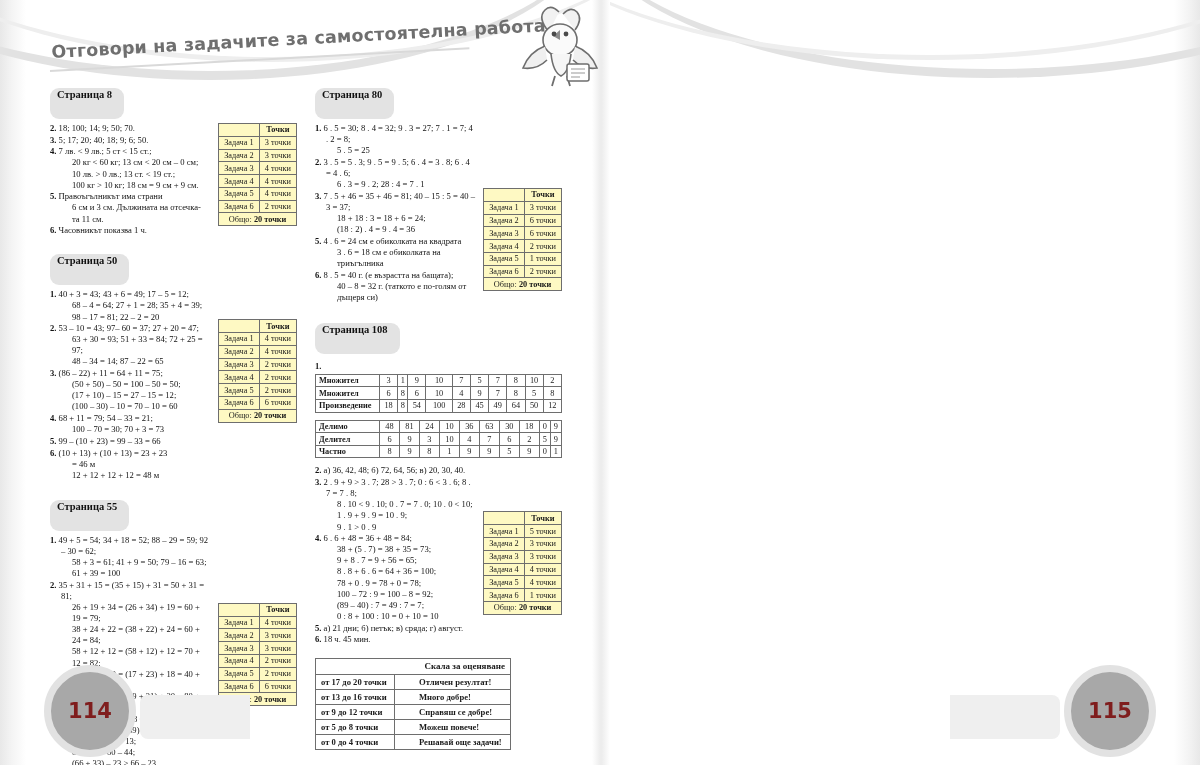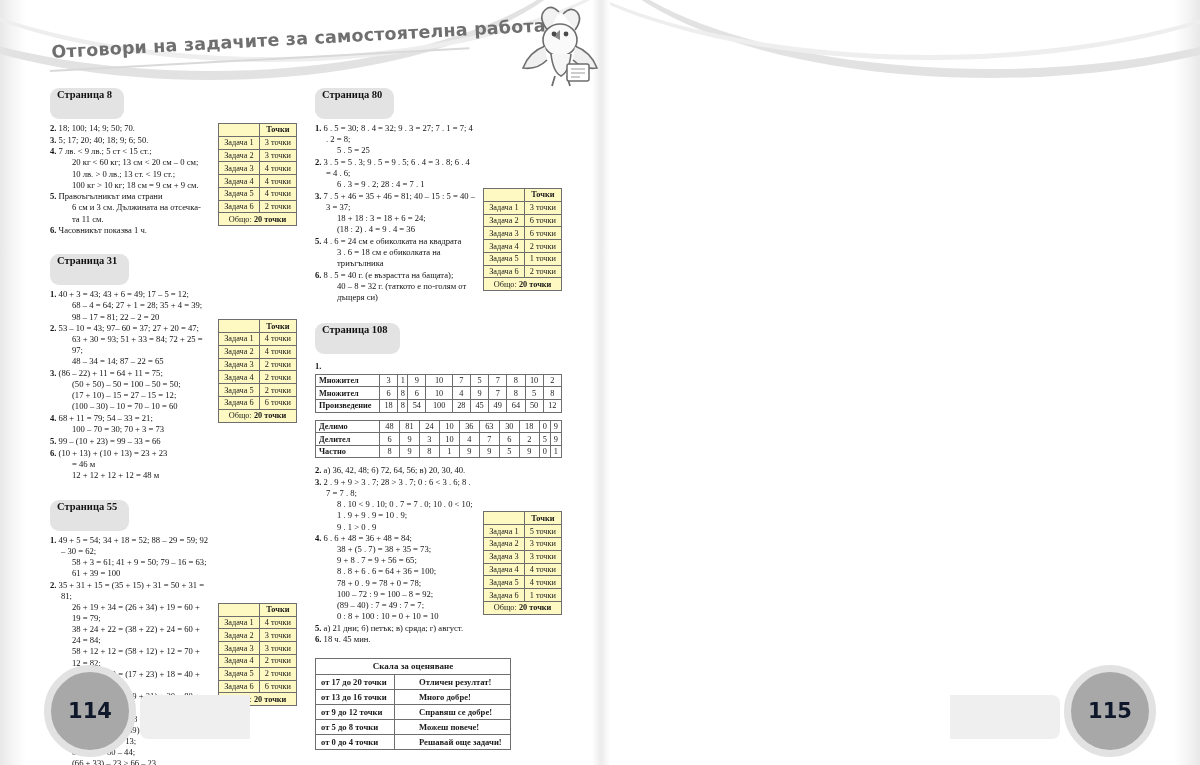--- a/index.html
+++ b/index.html
@@ -133,33 +133,33 @@
   }
 
   
   .scale-table {
     border-collapse:collapse; font-size:8.6px; width:196px; margin-top:7px;
   }
   .scale-table td, .scale-table th {
     border:1px solid #6e6e6e; padding:2.1px 5px;
   }
   .scale-table th {
-    text-align:center; font-weight:bold; font-size:9px;
+    text-align:right; font-weight:bold; font-size:9px;
   }
   .scale-table td.rng { font-weight:bold; white-space:nowrap; }
   .scale-table td.msg { font-weight:bold;padding-left:24px; }
 
   
   .pgnum {
     position:absolute; bottom:8px;
     width:92px; height:92px; border-radius:50%;
     background:#a8a8a8; border:7px solid #e2e2e2;
     display:flex; align-items:center; justify-content:center;
     font-family:"DejaVu Sans", sans-serif;
-    font-weight:bold; font-size:21px; color:#0f172a;
+    font-weight:bold; font-size:21px; color:#7f1d1d;
     z-index:5;
   }
   .pgnum-l { left:44px; }
   .pgnum-r { right:44px; }
   .pg-tab-l {
     position:absolute; left:140px; bottom:26px; width:110px; height:44px;
     background:#efefef; border-radius:8px 0 0 8px; z-index:4;
   }
   .pg-tab-r {
     position:absolute; right:140px; bottom:26px; width:110px; height:44px;
@@ -225,21 +225,21 @@
                 <li><span class="num">2. </span>18; 100; 14; 9; 50; 70.</li>
                 <li><span class="num">3. </span>5; 17; 20; 40; 18; 9; 6; 50.</li>
                 <li><span class="num">4. </span>7 лв. &lt; 9 лв.; 5 ст &lt; 15 ст.;<span class="cont">20 кг &lt; 60 кг; 13 см &lt; 20 см – 0 см;</span><span class="cont">10 лв. &gt; 0 лв.; 13 ст. &lt; 19 ст.;</span><span class="cont">100 кг &gt; 10 кг; 18 см = 9 см + 9 см.</span></li>
                 <li><span class="num">5. </span>Правоъгълникът има страни<span class="cont">6 см и 3 см. Дължината на отсечка-</span><span class="cont">та 11 см.</span></li>
                 <li><span class="num">6. </span>Часовникът показва 1 ч.</li>
               </ol>
           </div>
         </div>
 
         <div style="margin-top:8px">
-          <div class="page-head">Страница 31</div>
+          <div class="page-head">Страница 50</div>
           <div class="clearfix">
             <table class="pts-table" style="margin-top:30px">
               <tbody>
                   <tr>
                     <td class="blank"></td>
                     <th class="hdr">Точки</th>
                   </tr>
                   <tr>
                     <td>Задача 1</td>
                     <td>4 точки</td>

